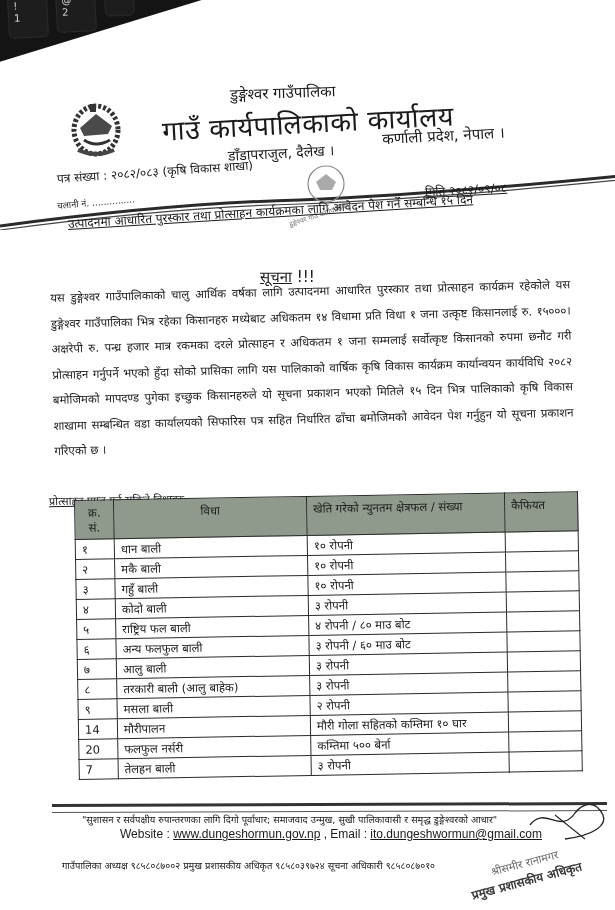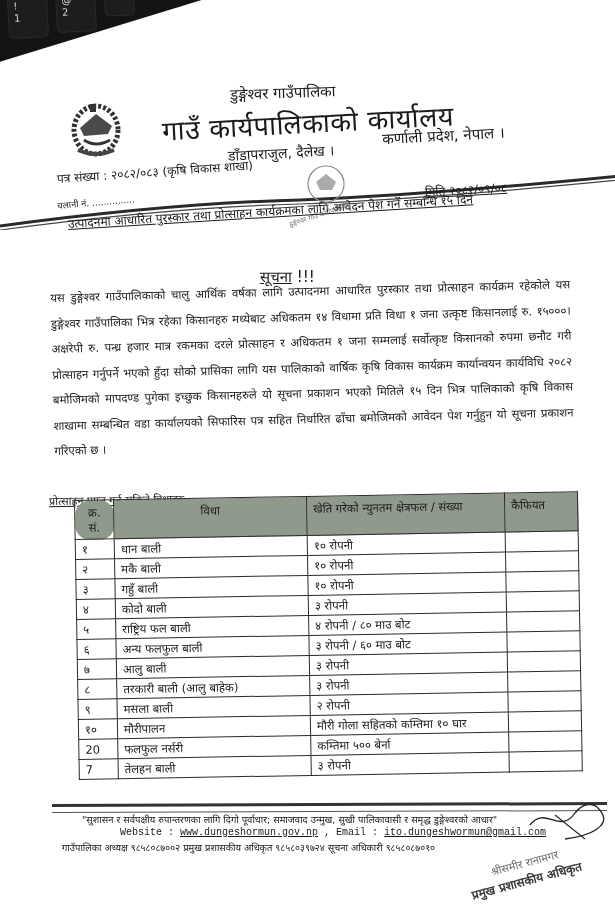--- a/index.html
+++ b/index.html
@@ -24,29 +24,29 @@
   .subject { position:absolute; left:68px; top:215px; font-size:12px; text-decoration:underline; transform:rotate(-3.5deg); transform-origin:left; white-space:nowrap; }
   .notice-title { position:absolute; left:260px; top:266px; font-size:15px; }
   .notice-title .u { text-decoration:underline;text-align:right; }
   .body-text { position:absolute; left:50px; top:286px; width:520px; font-size:11.5px; line-height:25.5px;
                text-align:justify; transform:rotate(-1.5deg); transform-origin:left top; }
   .tbl-caption { position:absolute; left:49px; top:492px; font-size:11px; text-decoration:underline; transform:rotate(-1deg); }
   .tbl-wrap { position:absolute; left:74px; top:500px; transform:rotate(-1deg); transform-origin:left top; }
   table { border-collapse:collapse; font-size:11.5px; }
   th, td { border:1.5px solid #2a2a2a; padding:0 6px; height:19px; text-align:left; }
   th { background:#8f9a8c; font-weight:normal; height:34px; vertical-align:top; padding-top:4px; }
-  th.c0 { width:26px; text-align:center;border-radius:14px; }
+  th.c0 { width:26px; text-align:center; }
   td.c0 { width:26px; }
   .c1 { width:180px; } .c2 { width:185px; } .c3 { width:60px; }
   th.c1 { text-align:center; }
   .footer-rule { position:absolute; left:52px; top:803px; width:555px; height:5px; border-top:3px solid #333; border-bottom:1px solid #555; transform:rotate(-0.2deg); }
   .f1 { position:absolute; left:82px; top:813px; font-size:9.5px; white-space:nowrap; }
-  .f2 { position:absolute; left:120px; top:827px; font-size:10px; font-family:Liberation Mono, monospace; white-space:nowrap; }
+  .f2 { position:absolute; left:120px; top:827px; font-size:12px; font-family:Liberation Sans, sans-serif; white-space:nowrap; }
   .f2 .link { text-decoration:underline; color:#1a1a1a; }
-  .f3 { position:absolute; left:62px; top:841px; font-size:9.5px; white-space:nowrap; }
+  .f3 { position:absolute; left:62px; top:859px; font-size:9.5px; white-space:nowrap; }
   .sig { position:absolute; left:525px; top:795px; width:85px; height:50px; }
   .seal-name { position:absolute; left:490px; top:855px; font-size:11px; color:#6a6a6a; transform:rotate(-15deg); }
   .seal-title { position:absolute; left:470px; top:872px; font-size:12px; color:#3a3a3a; font-weight:bold; transform:rotate(-15deg); }
 </style>
 </head>
 <body>
 
 <div class="keyboard">
   <div class="wedge"></div>
   <div class="key" style="left:8px;top:-4px;transform:rotate(-3deg)">
@@ -172,21 +172,21 @@
             <td class="c2">३ रोपनी</td>
             <td class="c3"></td>
           </tr>
           <tr>
             <td class="c0">९</td>
             <td class="c1">मसला बाली</td>
             <td class="c2">२ रोपनी</td>
             <td class="c3"></td>
           </tr>
           <tr>
-            <td class="c0">१०</td>
+            <td class="c0">14</td>
             <td class="c1">मौरीपालन</td>
             <td class="c2">मौरी गोला सहितको कम्तिमा १० घार</td>
             <td class="c3"></td>
           </tr>
           <tr>
             <td class="c0">20</td>
             <td class="c1">फलफुल नर्सरी</td>
             <td class="c2">कम्तिमा ५०० बेर्ना</td>
             <td class="c3"></td>
           </tr>

